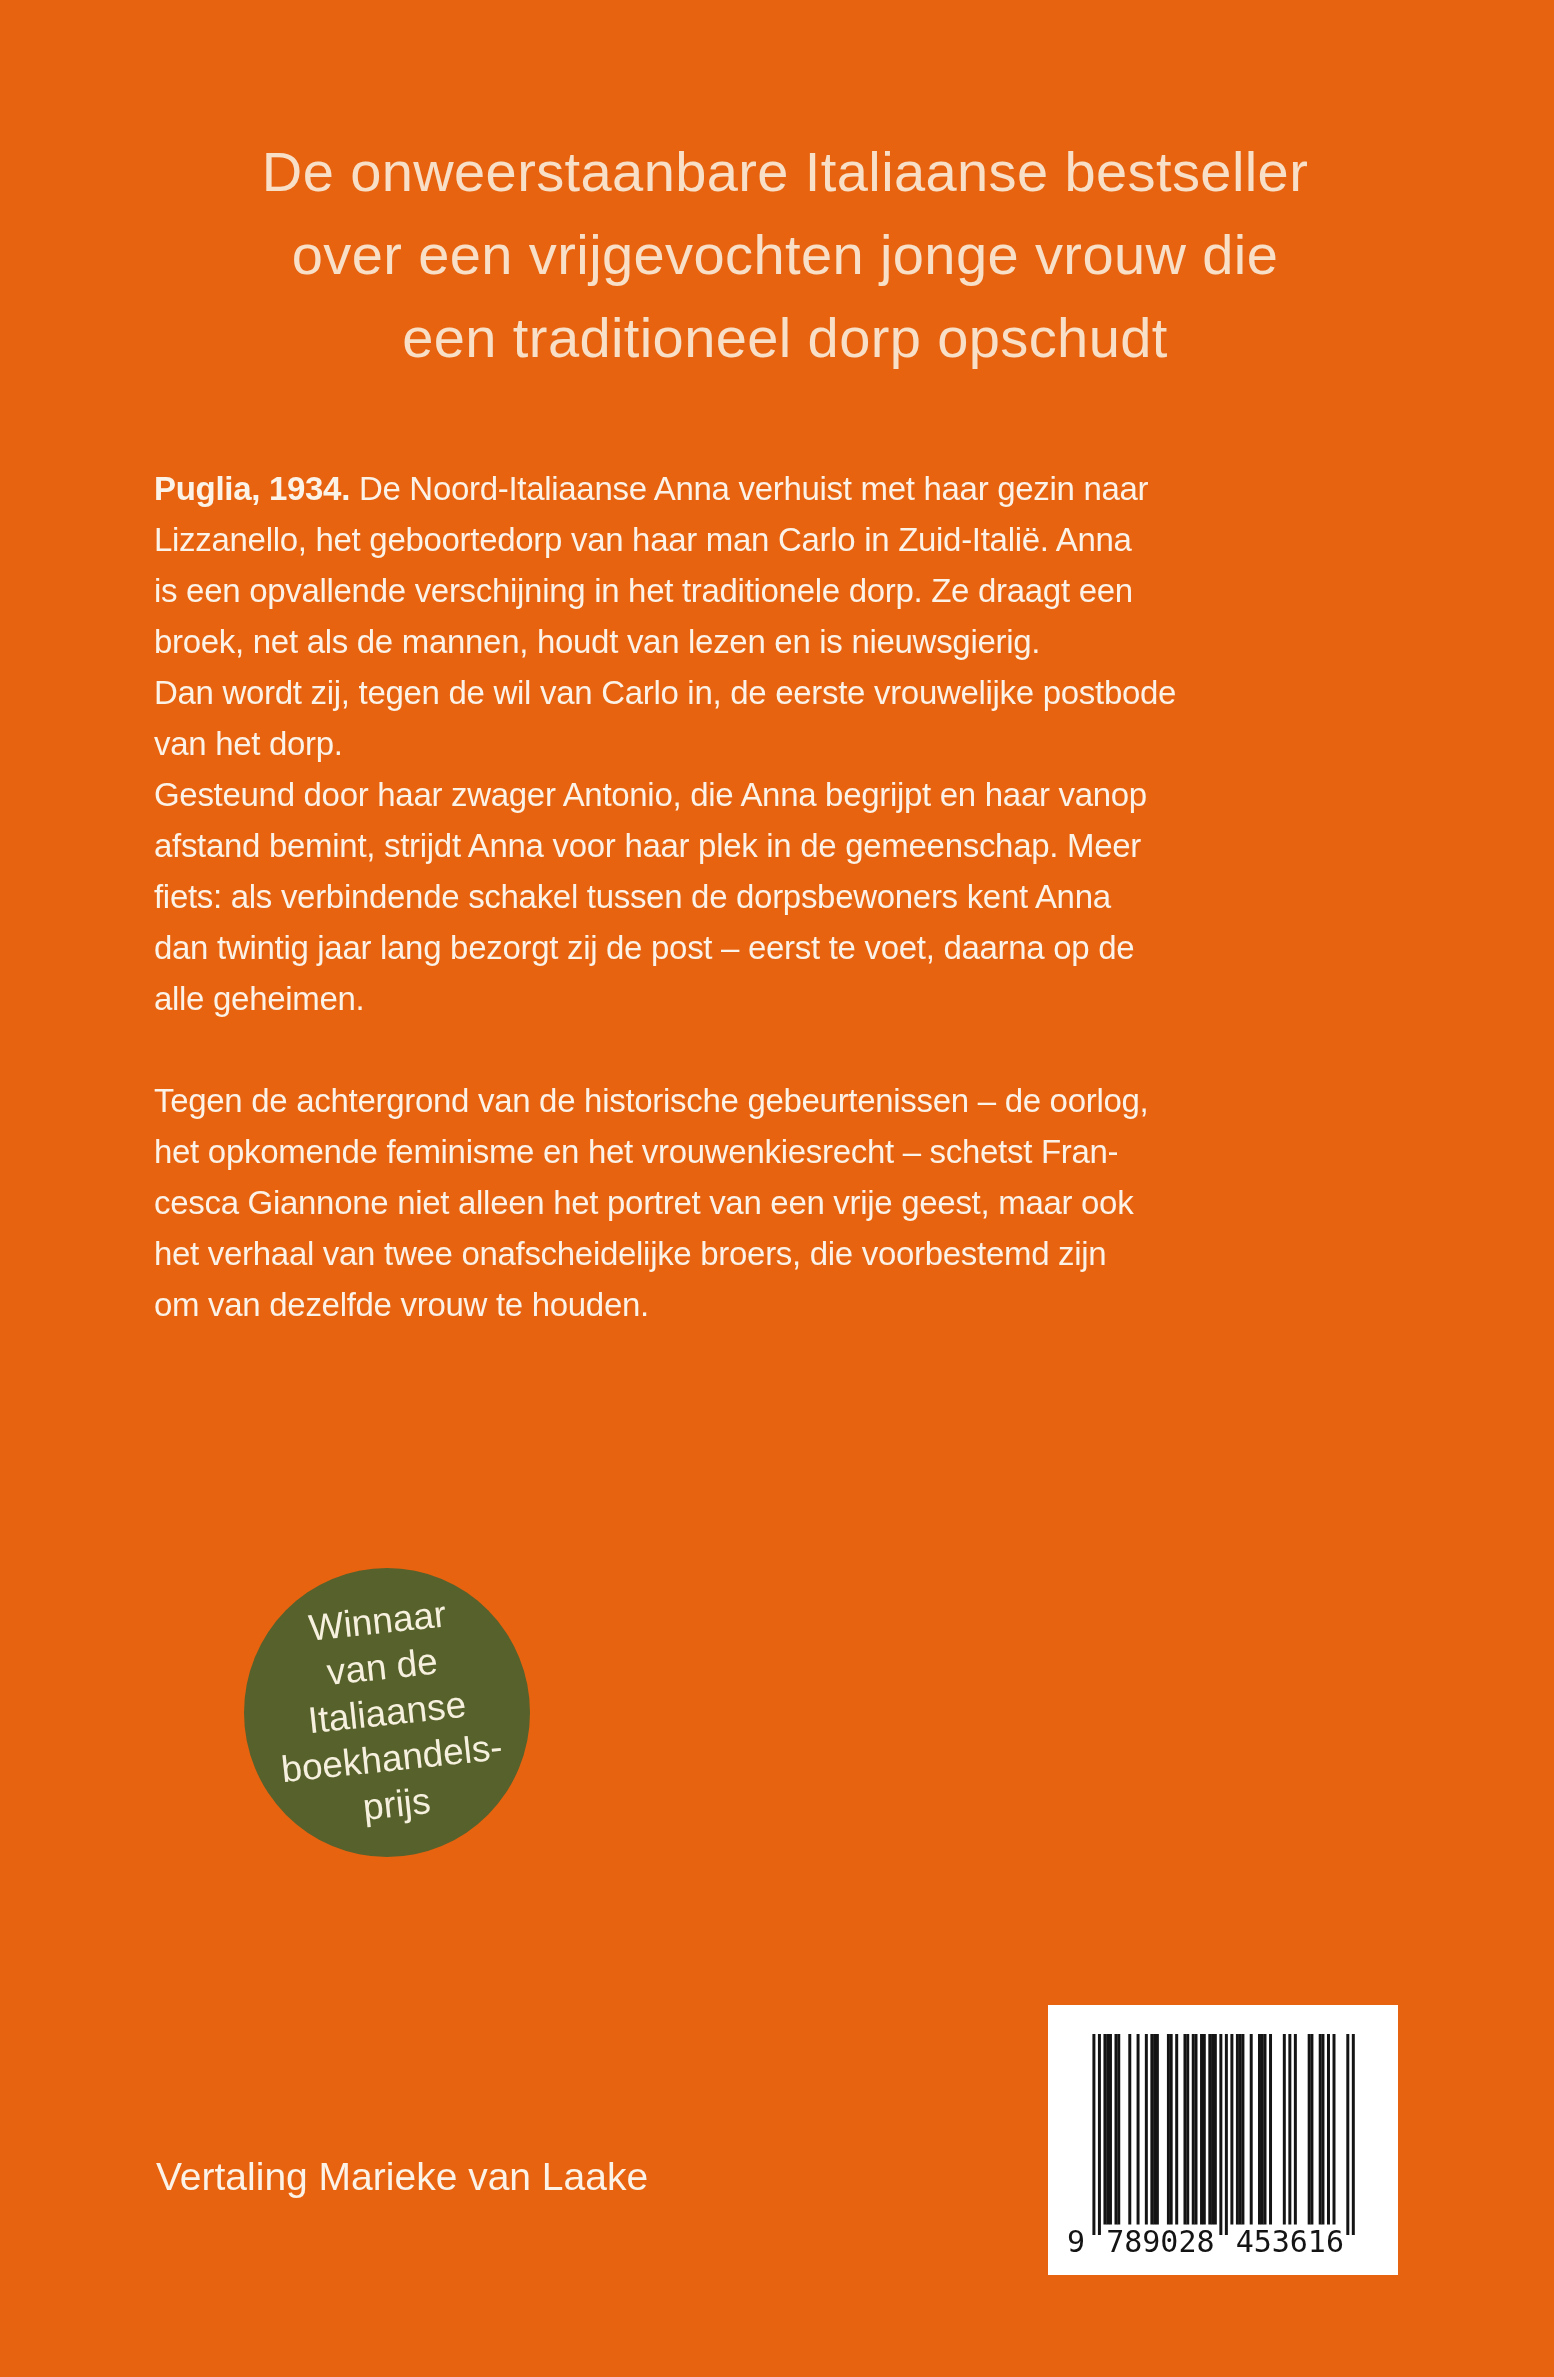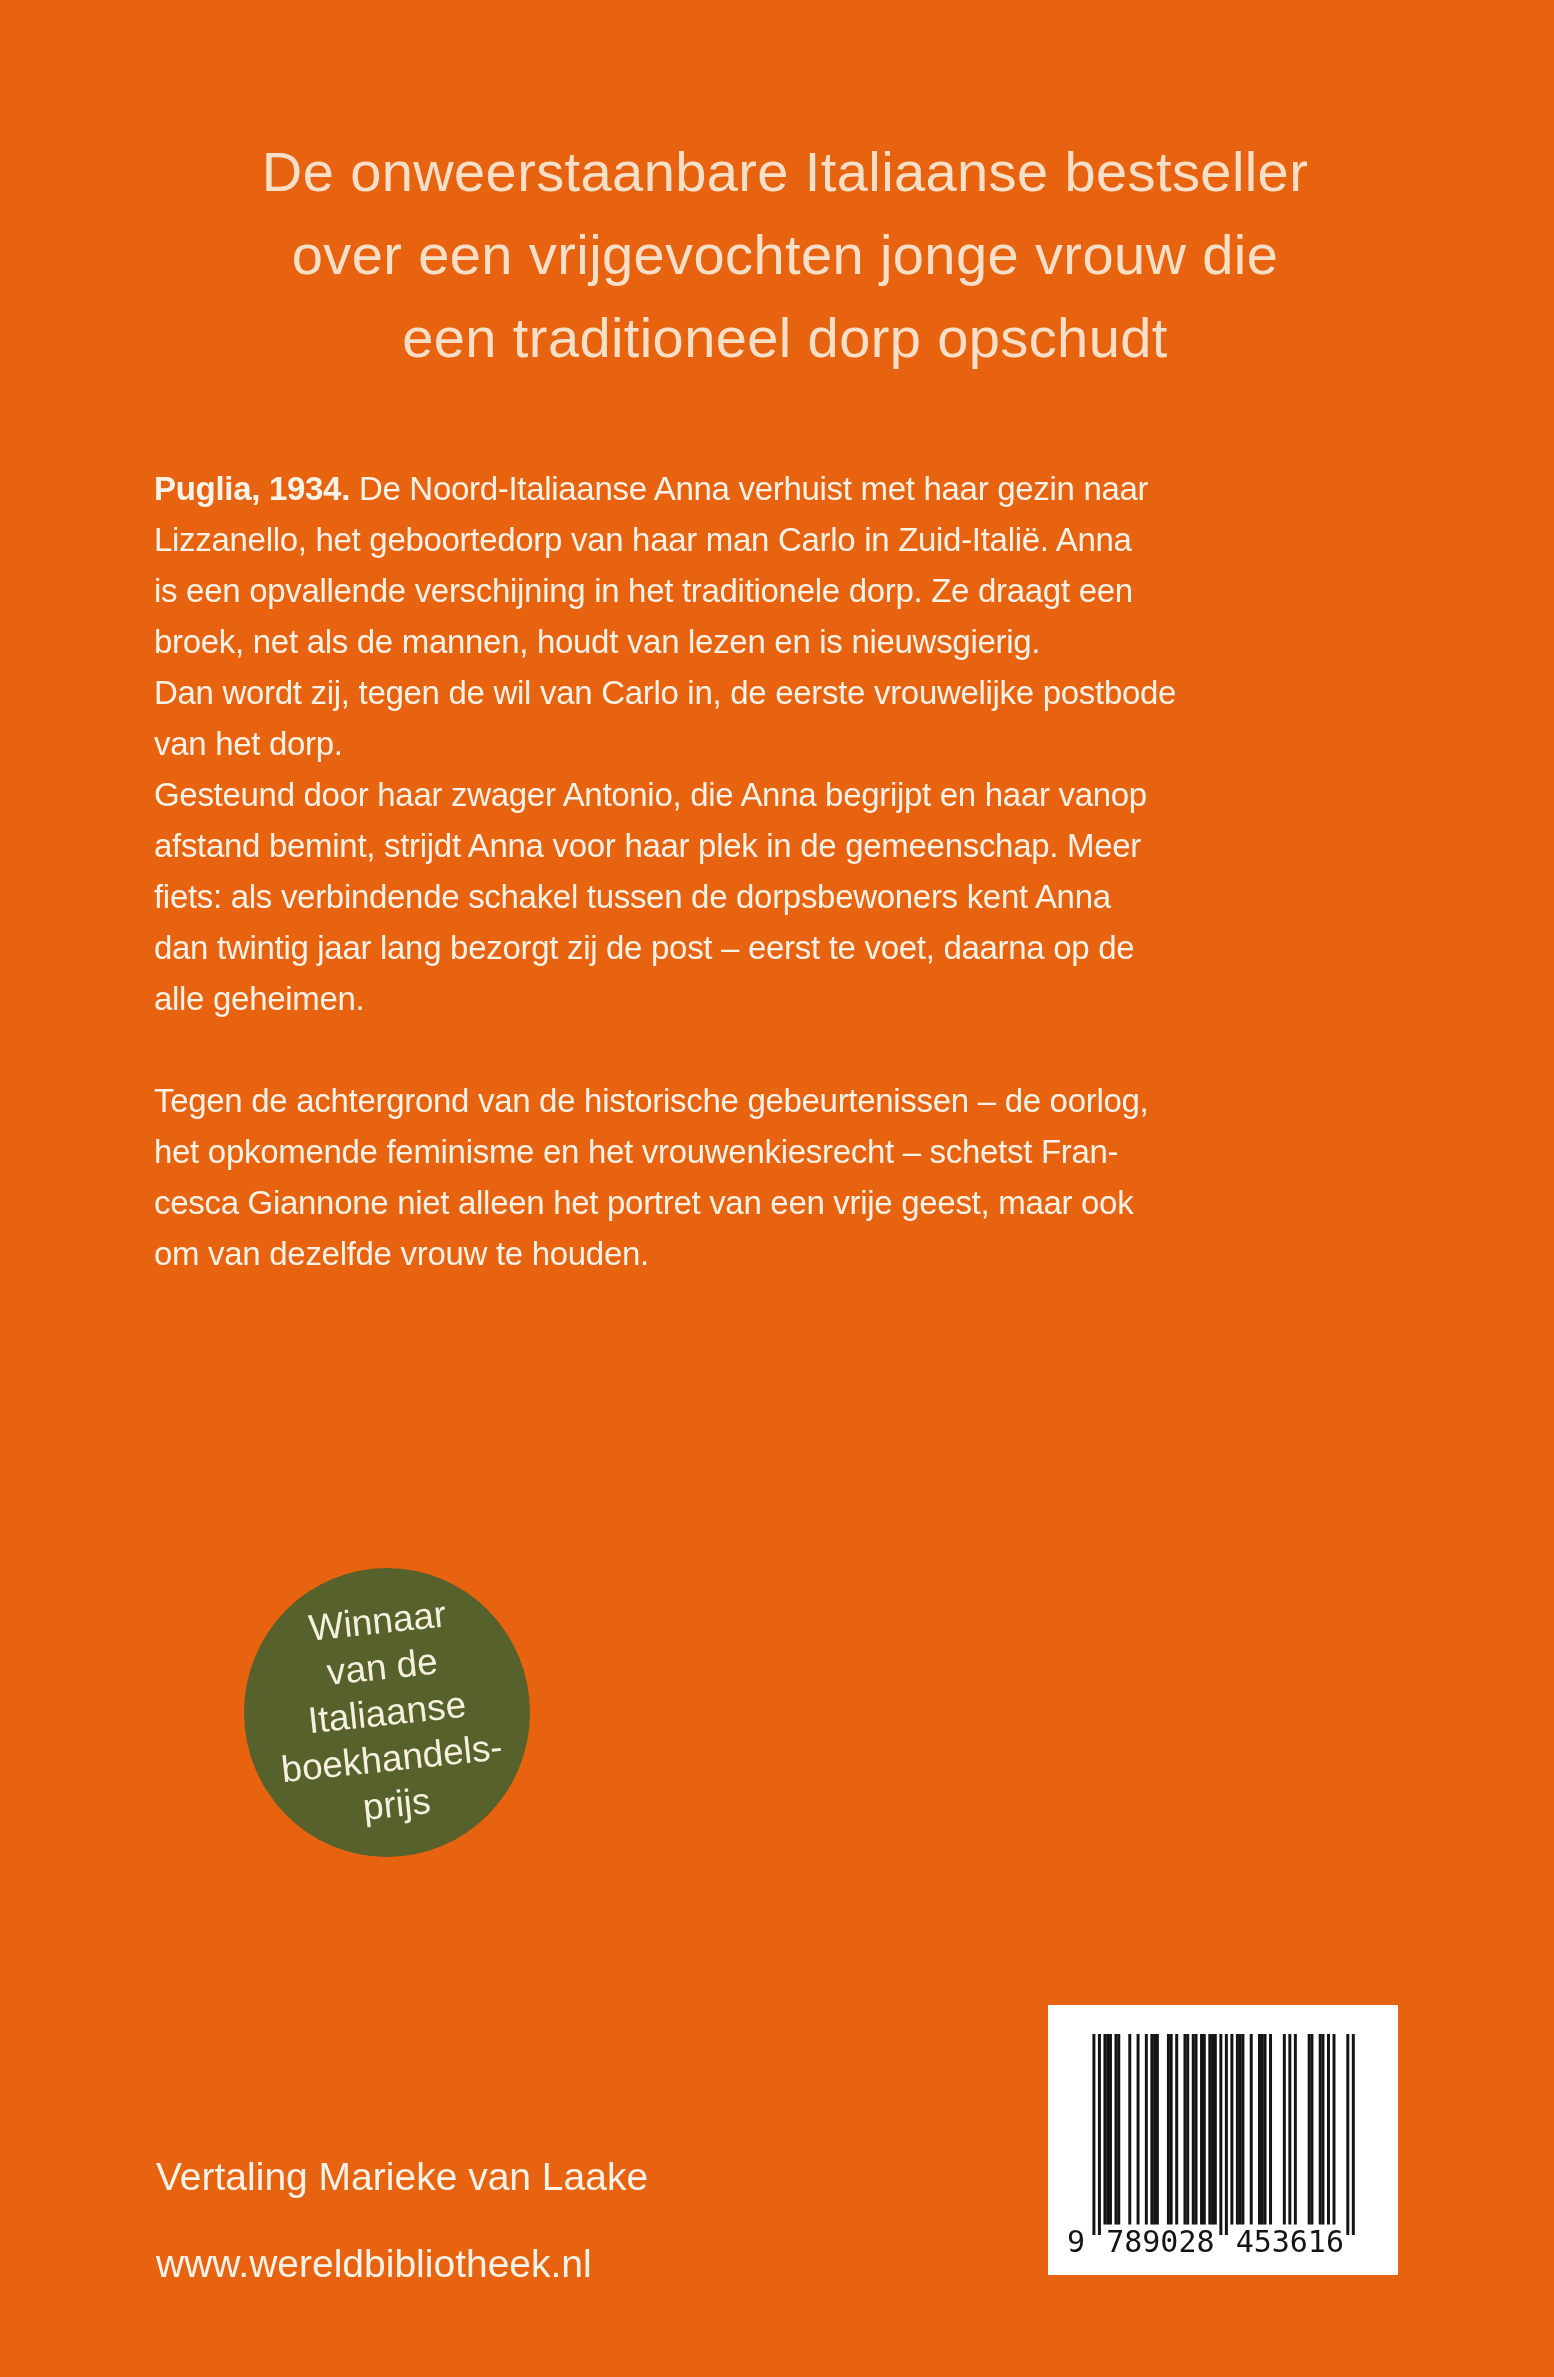--- a/index.html
+++ b/index.html
@@ -108,37 +108,37 @@
         <div class="t-line">Gesteund door haar zwager Antonio, die Anna begrijpt en haar vanop</div>
         <div class="t-line">afstand bemint, strijdt Anna voor haar plek in de gemeenschap. Meer</div>
         <div class="t-line">fiets: als verbindende schakel tussen de dorpsbewoners kent Anna</div>
         <div class="t-line">dan twintig jaar lang bezorgt zij de post – eerst te voet, daarna op de</div>
         <div class="t-line">alle geheimen.</div>
       </div>
     <div class="para2">
         <div class="t-line">Tegen de achtergrond van de historische gebeurtenissen – de oorlog,</div>
         <div class="t-line">het opkomende feminisme en het vrouwenkiesrecht – schetst Fran-</div>
         <div class="t-line">cesca Giannone niet alleen het portret van een vrije geest, maar ook</div>
+        <div class="t-line">het verhaal van twee onafscheidelijke broers, die voorbestemd zijn</div>
         <div class="t-line">om van dezelfde vrouw te houden.</div>
       </div>
   </div>
 
 
   <div class="badge">
     <div class="badge-text">
         <div class="t-line">Winnaar</div>
         <div class="t-line">van de</div>
         <div class="t-line">Italiaanse</div>
         <div class="t-line">boekhandels-</div>
         <div class="t-line">prijs</div>
       </div>
   </div>
 
   <div class="footer-translation">Vertaling Marieke van Laake</div>
-  <div class="footer-website">www.wereldbibliotheek.nl</div>
 
   <div class="barcode-box">
     <svg class="barcode-bars" viewBox="0 0 300 230" xmlns="http://www.w3.org/2000/svg">
         <rect x="0.00" y="0" width="3.41" height="230"></rect>
         <rect x="6.32" y="0" width="3.41" height="230"></rect>
         <rect x="12.63" y="0" width="3.41" height="218"></rect>
         <rect x="15.79" y="0" width="3.41" height="218"></rect>
         <rect x="18.95" y="0" width="3.41" height="218"></rect>
         <rect x="25.26" y="0" width="3.41" height="218"></rect>
         <rect x="28.42" y="0" width="3.41" height="218"></rect>

